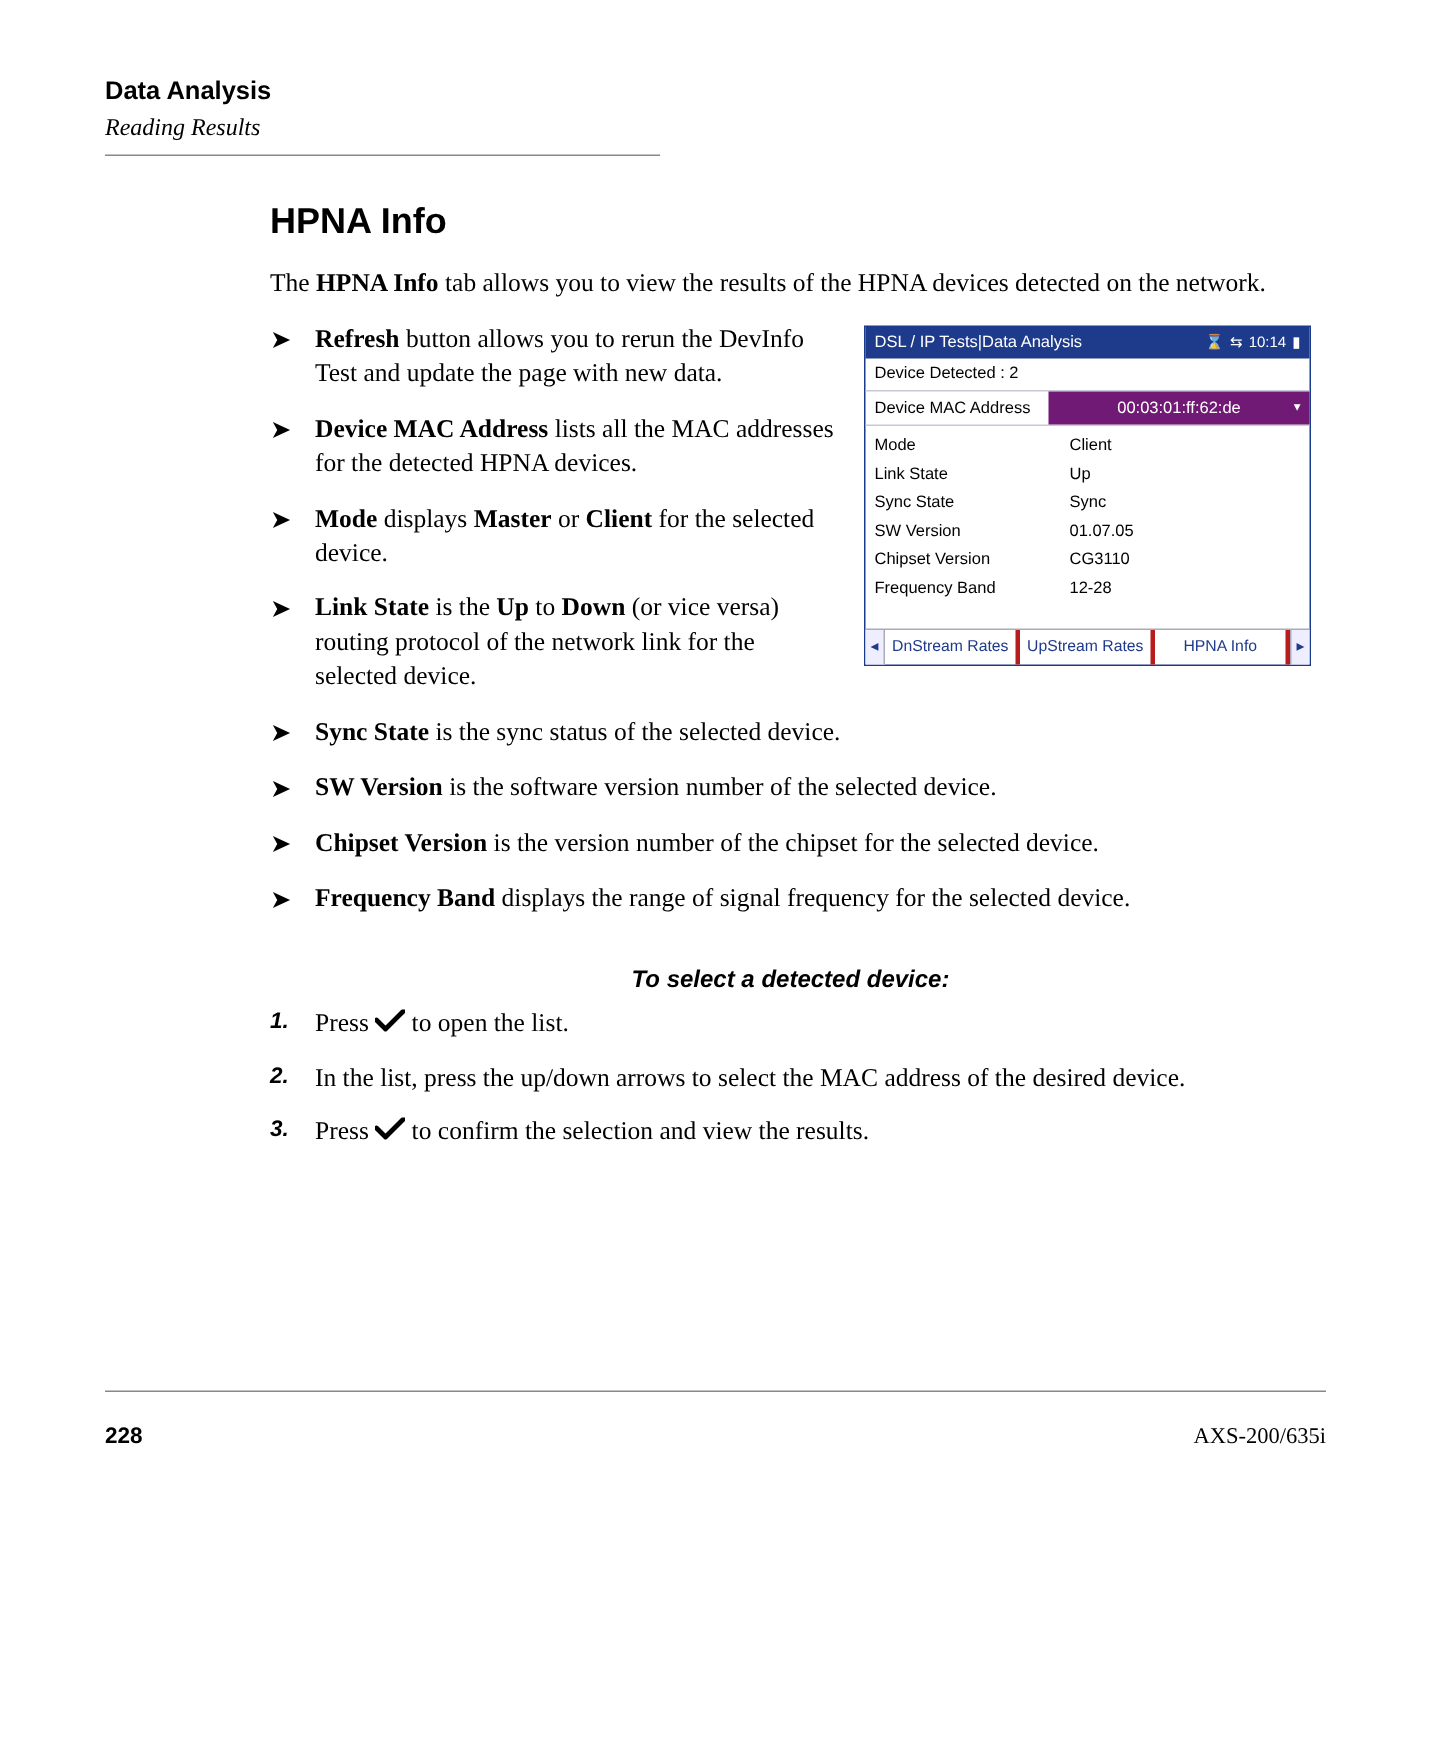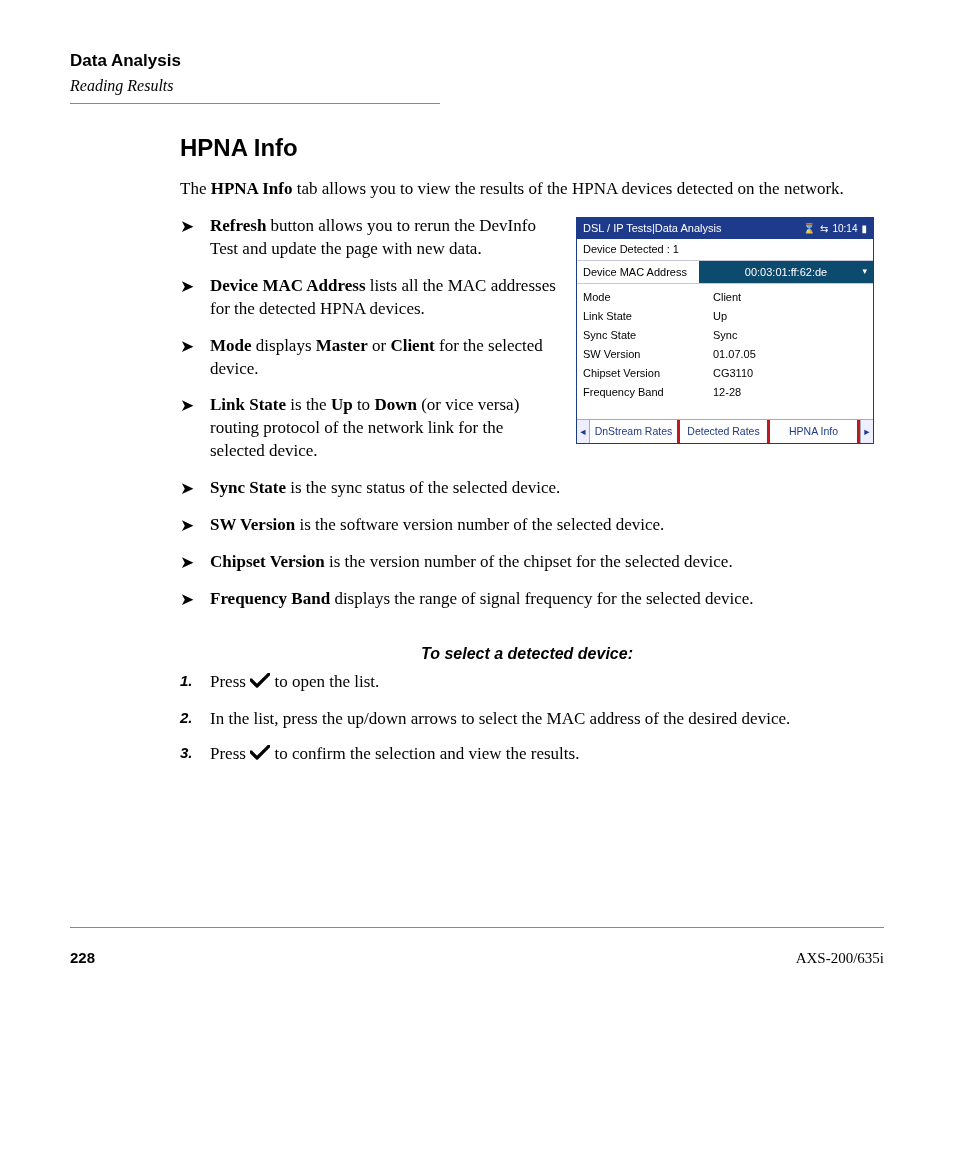--- a/index.html
+++ b/index.html
@@ -64,21 +64,21 @@
   .ds-row { padding: 3px 6px; border-bottom: 1px solid #c8c8d8; font-size:11px; }
   .ds-mac-row {
     display: flex;
     align-items: stretch;
     border-bottom: 1px solid #c8c8d8;
     font-size: 11px;
   }
   .ds-mac-label { padding: 4px 6px; width: 110px; }
   .ds-mac-value {
     flex: 1;
-    background: #0c4a6e;
+    background: #701a75;
     color: #fff;
     padding: 4px 6px;
     text-align: center;
     position: relative;
   }
   .ds-mac-arrow {
     position: absolute; right: 6px; top: 4px; font-size: 9px;
   }
   .ds-body { padding: 4px 0 18px 0; }
   .ds-kv { display: flex; padding: 2px 6px; font-size: 11px; }
@@ -192,21 +192,21 @@
     <div class="device-screen">
       <div class="ds-title">
         <span>DSL / IP Tests|Data Analysis</span>
         <span class="ds-title-icons">
           <span>⌛</span>
           <span>⇆</span>
           <span>10:14</span>
           <span>▮</span>
         </span>
       </div>
-      <div class="ds-row">Device Detected : 1</div>
+      <div class="ds-row">Device Detected : 2</div>
       <div class="ds-mac-row">
         <div class="ds-mac-label">Device MAC Address</div>
         <div class="ds-mac-value">
           <span>00:03:01:ff:62:de</span>
           <span class="ds-mac-arrow">▾</span>
         </div>
       </div>
       <div class="ds-body" id="ds-body">
           <div class="ds-kv">
             <div class="ds-k">Mode</div>
@@ -229,21 +229,21 @@
             <div class="ds-v">CG3110</div>
           </div>
           <div class="ds-kv">
             <div class="ds-k">Frequency Band</div>
             <div class="ds-v">12-28</div>
           </div>
         </div>
       <div class="ds-tabs">
         <div class="ds-tab-arrow">◂</div>
         <div class="ds-tab">DnStream Rates</div>
-        <div class="ds-tab">Detected Rates</div>
+        <div class="ds-tab">UpStream Rates</div>
         <div class="ds-tab">HPNA Info</div>
         <div class="ds-tab-arrow right">▸</div>
       </div>
     </div>
   </div>
 
   <ul class="arrow-list" id="bullets">
       <li><b>Refresh</b> button allows you to rerun the DevInfo Test and update the page with new data.</li>
       <li><b>Device MAC Address</b> lists all the MAC addresses for the detected HPNA devices.</li>
       <li><b>Mode</b> displays <b>Master</b> or <b>Client</b> for the selected device.</li>

